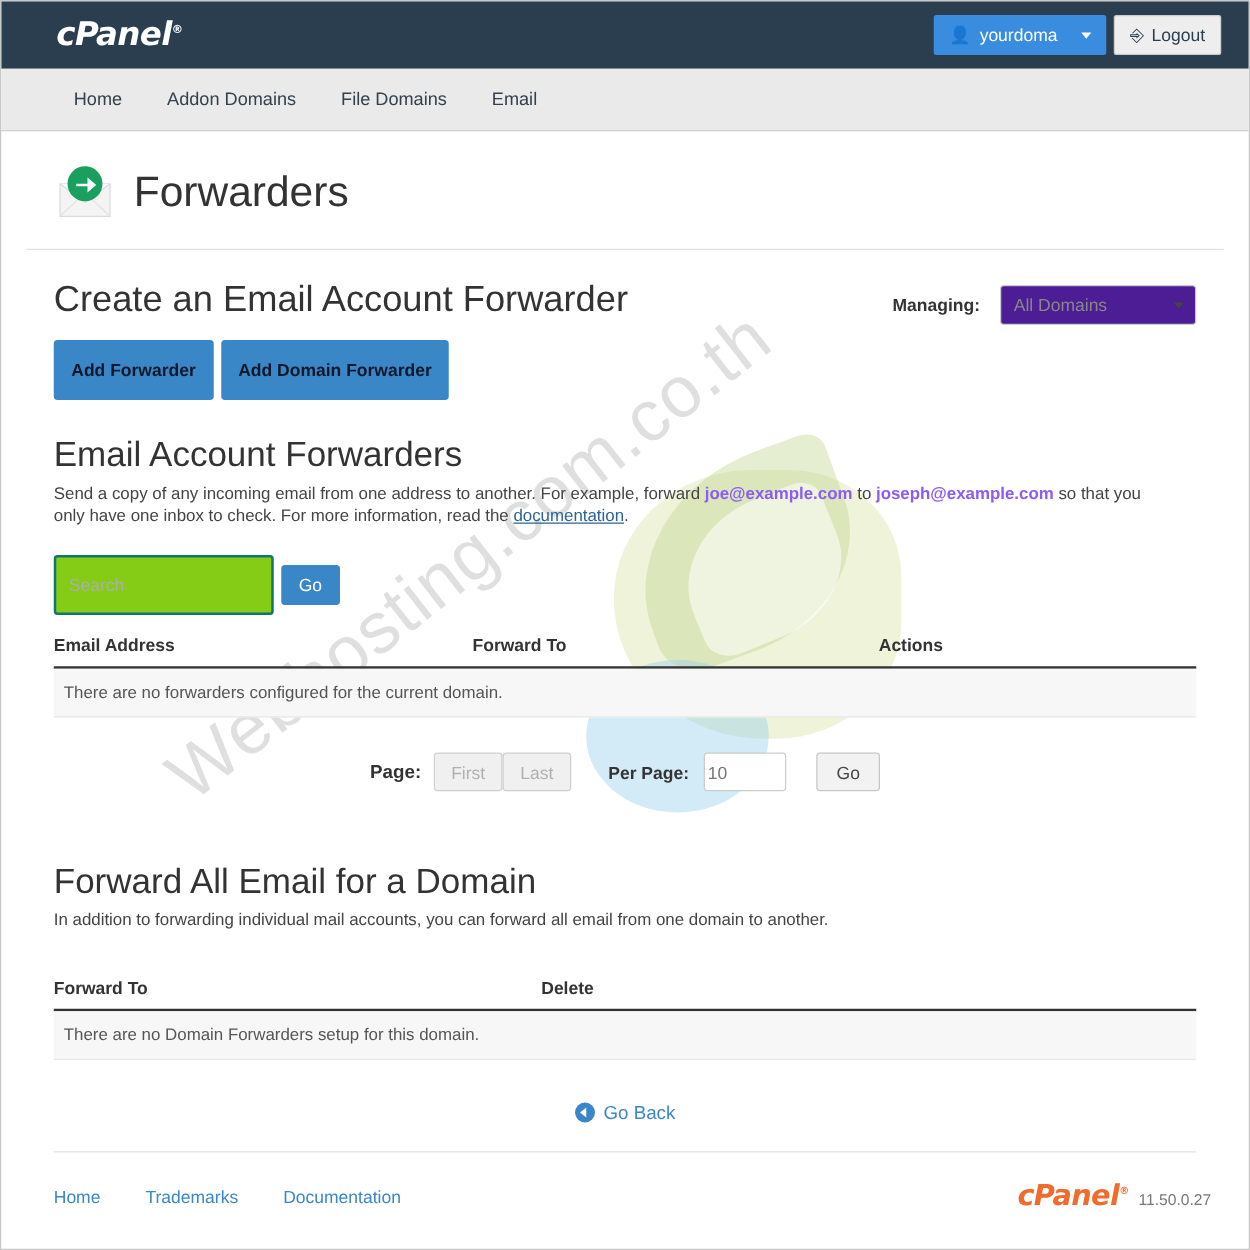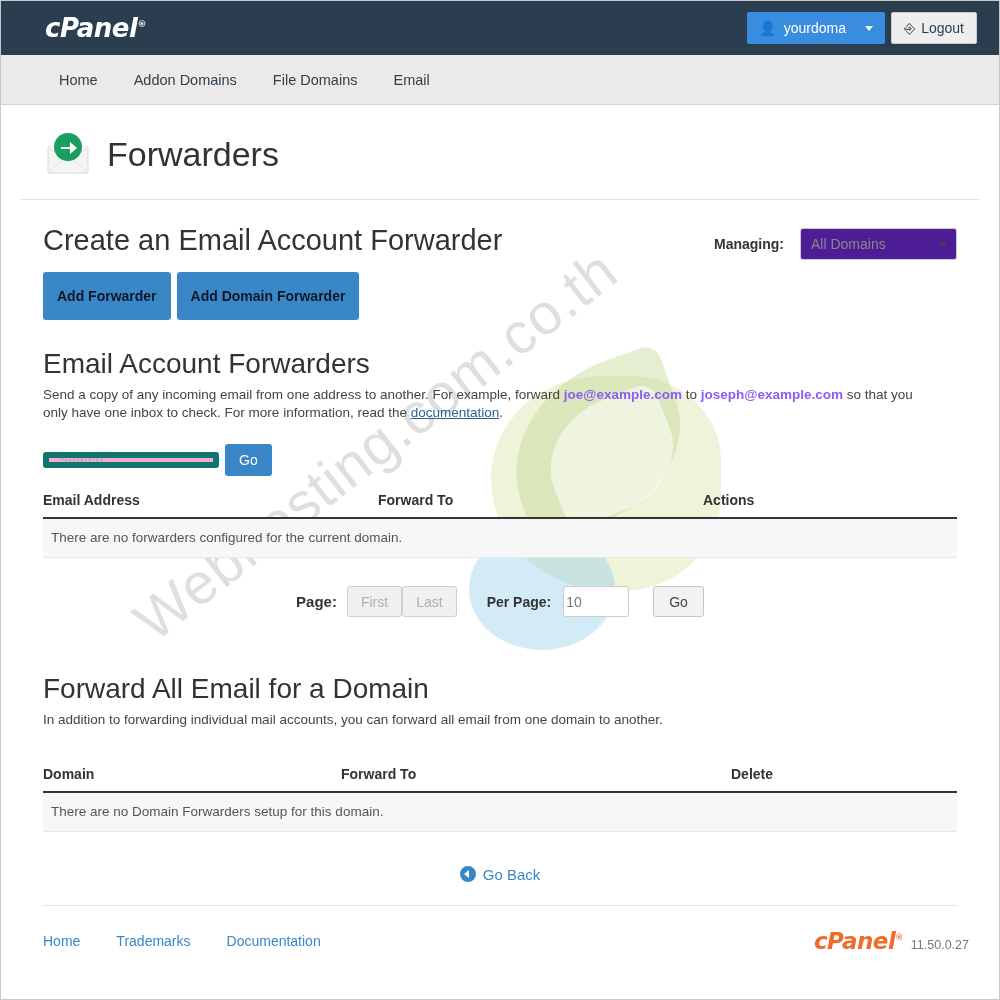--- a/index.html
+++ b/index.html
@@ -193,25 +193,25 @@
     max-width: 940px;
   }
   .section-desc b { font-weight: bold; color: #8b5cf6; }
   .doc-link { color: #2a6496; text-decoration: underline; cursor: pointer; }
 
   #search-row {
     display: flex; align-items: center; gap: 6px;
     padding: 22px 22px 0 22px;
   }
   #search-input {
-    width: 176px; height: 16px;
-    border: 6px solid #0f766e; border-radius: 3px;
+    width: 176px; height: 48px;
+    border: 2px solid #0f766e; border-radius: 3px;
     padding: 0 10px; font-size: 14px; color: #555;
     font-family: "Liberation Sans", sans-serif;
-    background: #f9a8d4;
+    background: #84cc16;
   }
   #search-input::placeholder { color: #adadad; }
   #search-go {
     background: #3a87c8; color: #fff;
     border: none; border-radius: 3px;
     height: 32px; padding: 0 14px; font-size: 14px; cursor: pointer;
     font-family: "Liberation Sans", sans-serif;
   }
 
   .data-table { padding: 16px 22px 0 22px; }
@@ -400,21 +400,20 @@
       <span id="perpage-label">Per Page:</span>
       <input id="perpage-input" type="text" value="10" style="">
       <button id="perpage-go">Go</button>
     </div>
 
     <h2 class="section-heading" style="padding-top:56px;">Forward All Email for a Domain</h2>
     <p class="section-desc">In addition to forwarding individual mail accounts, you can forward all email from one domain to another.</p>
 
     <div class="data-table" style="padding-top:36px;">
       <div class="table-head">
-        <div class="d-col-1">Domain</div>
         <div class="d-col-2">Forward To</div>
         <div class="d-col-3">Delete</div>
       </div>
       <div class="table-empty">There are no Domain Forwarders setup for this domain.</div>
     </div>
 
     <div id="go-back-row">
       <span id="go-back-icon"></span>
       <a id="go-back-link">Go Back</a>
     </div>

